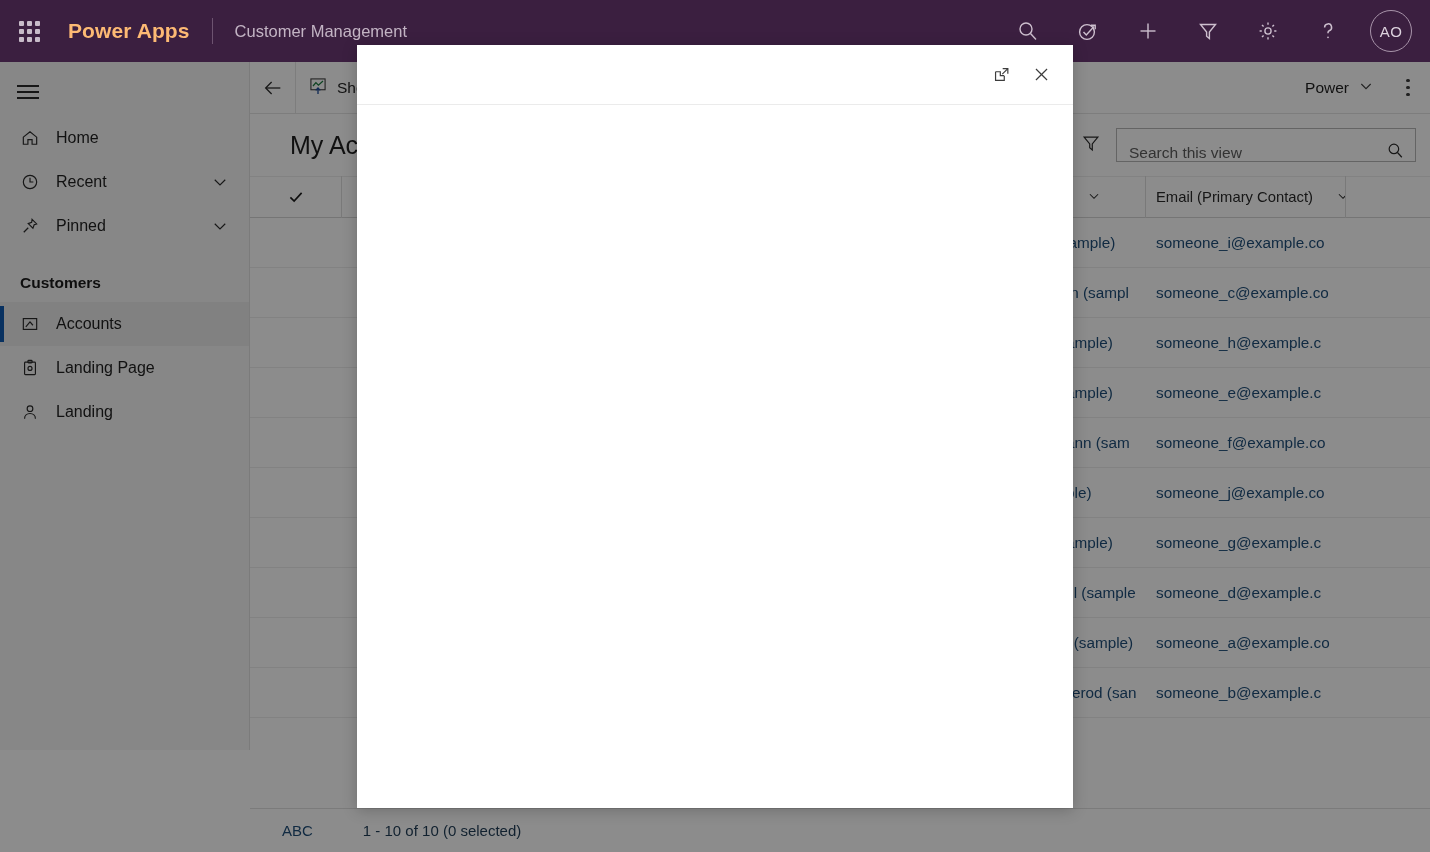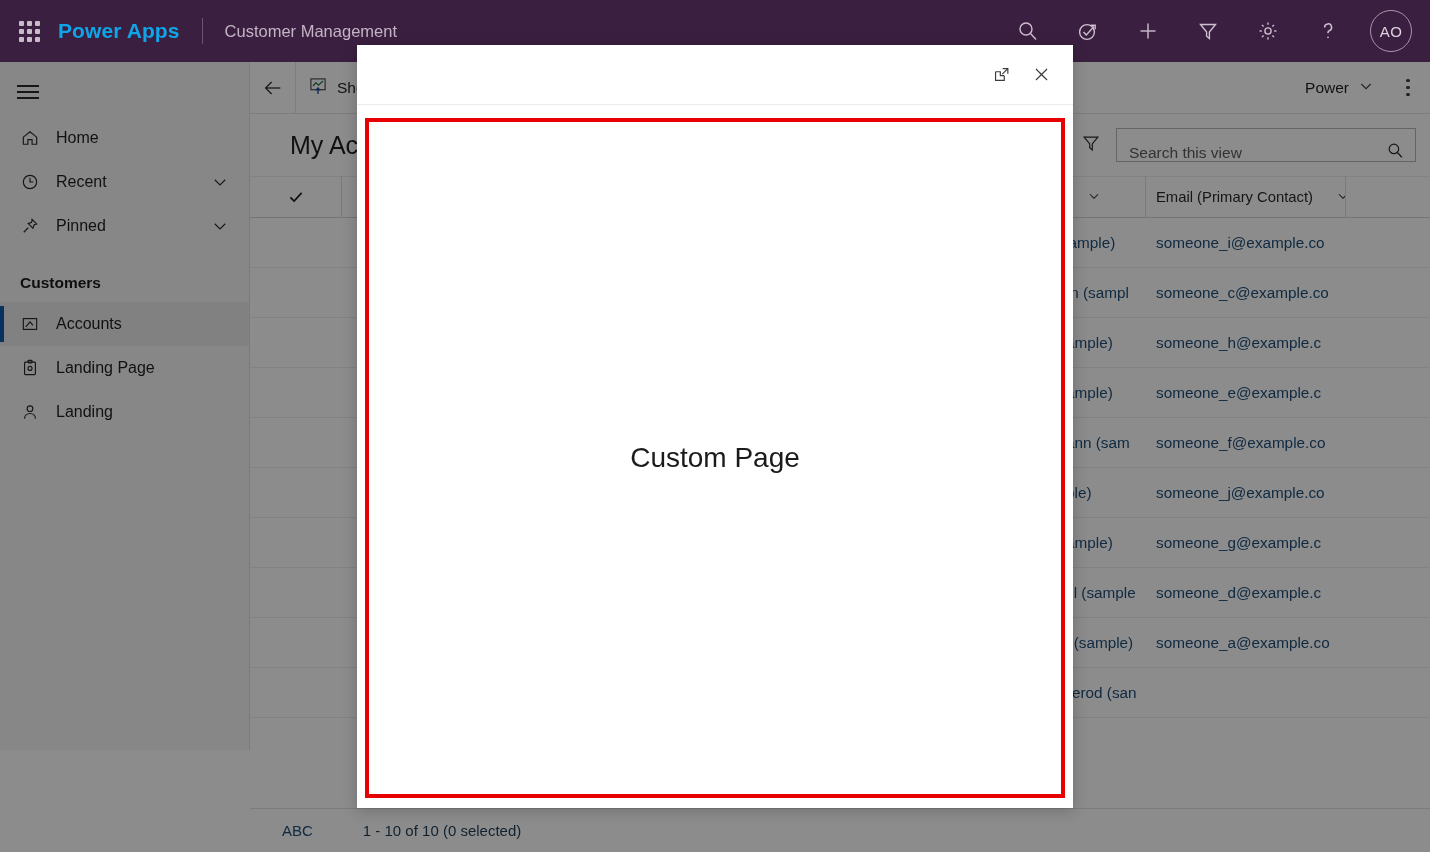--- a/index.html
+++ b/index.html
@@ -32,22 +32,22 @@
     display: grid;
     grid-template-columns: repeat(3, 5px);
     grid-template-rows: repeat(3, 5px);
     gap: 3px;
   }
   .waffle-grid i {
     display: block; width: 5px; height: 5px;
     background: #c8bcc9; border-radius: 1px;
   }
   .brand {
-    color: #0ea5e9; font-size: 21px; font-weight: bold;
-    letter-spacing: .1px; margin-left: 0;
+    color: #fdba74; font-size: 21px; font-weight: bold;
+    letter-spacing: .1px; margin-left: 10px;
     white-space: nowrap;
   }
   .brand-sep {
     width: 1px; height: 26px; background: #6d5370;
     margin: 0 22px;
   }
   .app-name {
     color: #c3b4c4; font-size: 16.5px; white-space: nowrap;
   }
   .suite-actions {
@@ -523,20 +523,21 @@
             <div class="grid-row">
               <div class="gr-check"></div>
               <div class="gr-cell" style="width: 680px; flex: 0 0 680px;"></div>
               <div class="gr-cell gr-link" style="width: 124px; flex: 0 0 124px;">lcKay (sample)</div>
               <div class="gr-cell gr-link" style="width: 200px; flex: 0 0 200px;">someone_a@example.co</div>
             </div>
             <div class="grid-row">
               <div class="gr-check"></div>
               <div class="gr-cell" style="width: 680px; flex: 0 0 680px;"></div>
               <div class="gr-cell gr-link" style="width: 124px; flex: 0 0 124px;">Stubberod (san</div>
+              <div class="gr-cell gr-link" style="width: 200px; flex: 0 0 200px;">someone_b@example.c</div>
             </div>
           </div>
       </div>
 
       <div class="statusbar">
         <span class="abc">ABC</span>
         <span class="count">1 - 10 of 10 (0 selected)</span>
       </div>
     </div>
   </div>
@@ -553,18 +554,15 @@
           <polyline points="4.5,8.5 10.5,8.5 10.5,13.5 15.5,13.5"></polyline>
         </svg>
       </div>
       <div class="dlg-btn">
         <svg width="19" height="19" viewBox="0 0 24 24" fill="none" stroke="#3d3d3d" stroke-width="1.5">
           <line x1="5" y1="5" x2="19" y2="19"></line>
             <line x1="19" y1="5" x2="5" y2="19"></line>
         </svg>
       </div>
     </div>
-    <div class="dialog-body">
-      <div class="custom-page-text">Custom Page</div>
-    </div>
   </div>
 
 </div>
 
 </body></html>

